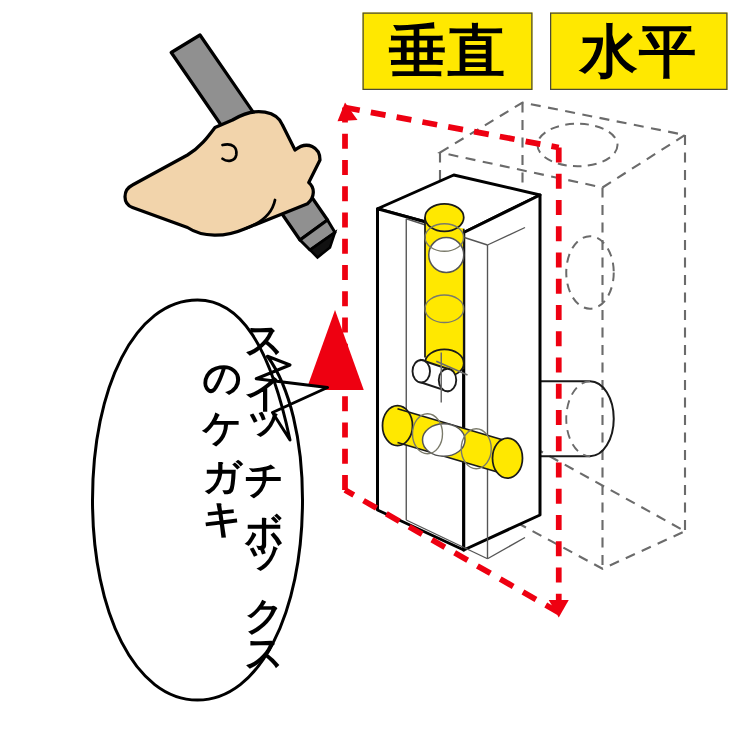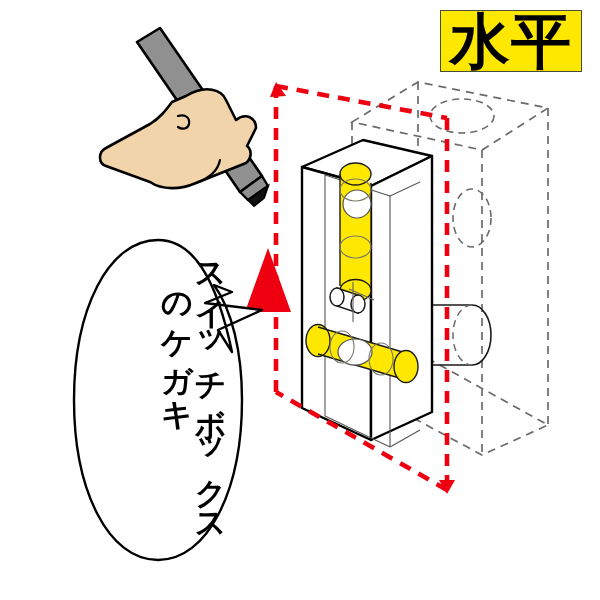--- a/index.html
+++ b/index.html
@@ -43,21 +43,21 @@
     line-height: 1;
   }
   #badge-vertical {
     left: 290px; top: 10px;
     width: 136px; height: 62px;
     font-size: 46px;
   }
   #badge-horizontal {
     left: 440px; top: 10px;
     width: 142px; height: 62px;
-    font-size: 60px;
+    font-size: 46px;
   }
 
   
   #bubble-text-wrap {
     position: absolute;
     left: 96px;
     top: 236px;
     width: 130px;
     height: 330px;
     display: flex;
@@ -222,20 +222,23 @@
           C 98,163 98,152 106,148
           L 150,124
           C 160,118 166,110 172,102 Z" fill="#F2D4AB" stroke="#000000" stroke-width="2.6" stroke-linejoin="round"></path>
 
       <path d="M178,116 C 186,114 190,118 189,124 C 188,129 182,130 178,127" fill="none" stroke="#000000" stroke-width="2.2" stroke-linecap="round"></path>
 
       <path d="M196,183 C 210,178 218,170 220,160" fill="none" stroke="#000000" stroke-width="2.2" stroke-linecap="round"></path>
     </g>
   </svg>
 
+  <div class="badge" id="badge-vertical">
+    <span>垂直</span>
+  </div>
 
   <div class="badge" id="badge-horizontal">
     <span>水平</span>
   </div>
 
   <div id="bubble-text-wrap">
     <div class="v-col" id="bubble-col-1">スイッチボックス</div>
     <div class="v-col" id="bubble-col-2">のケガキ</div>
   </div>
 

